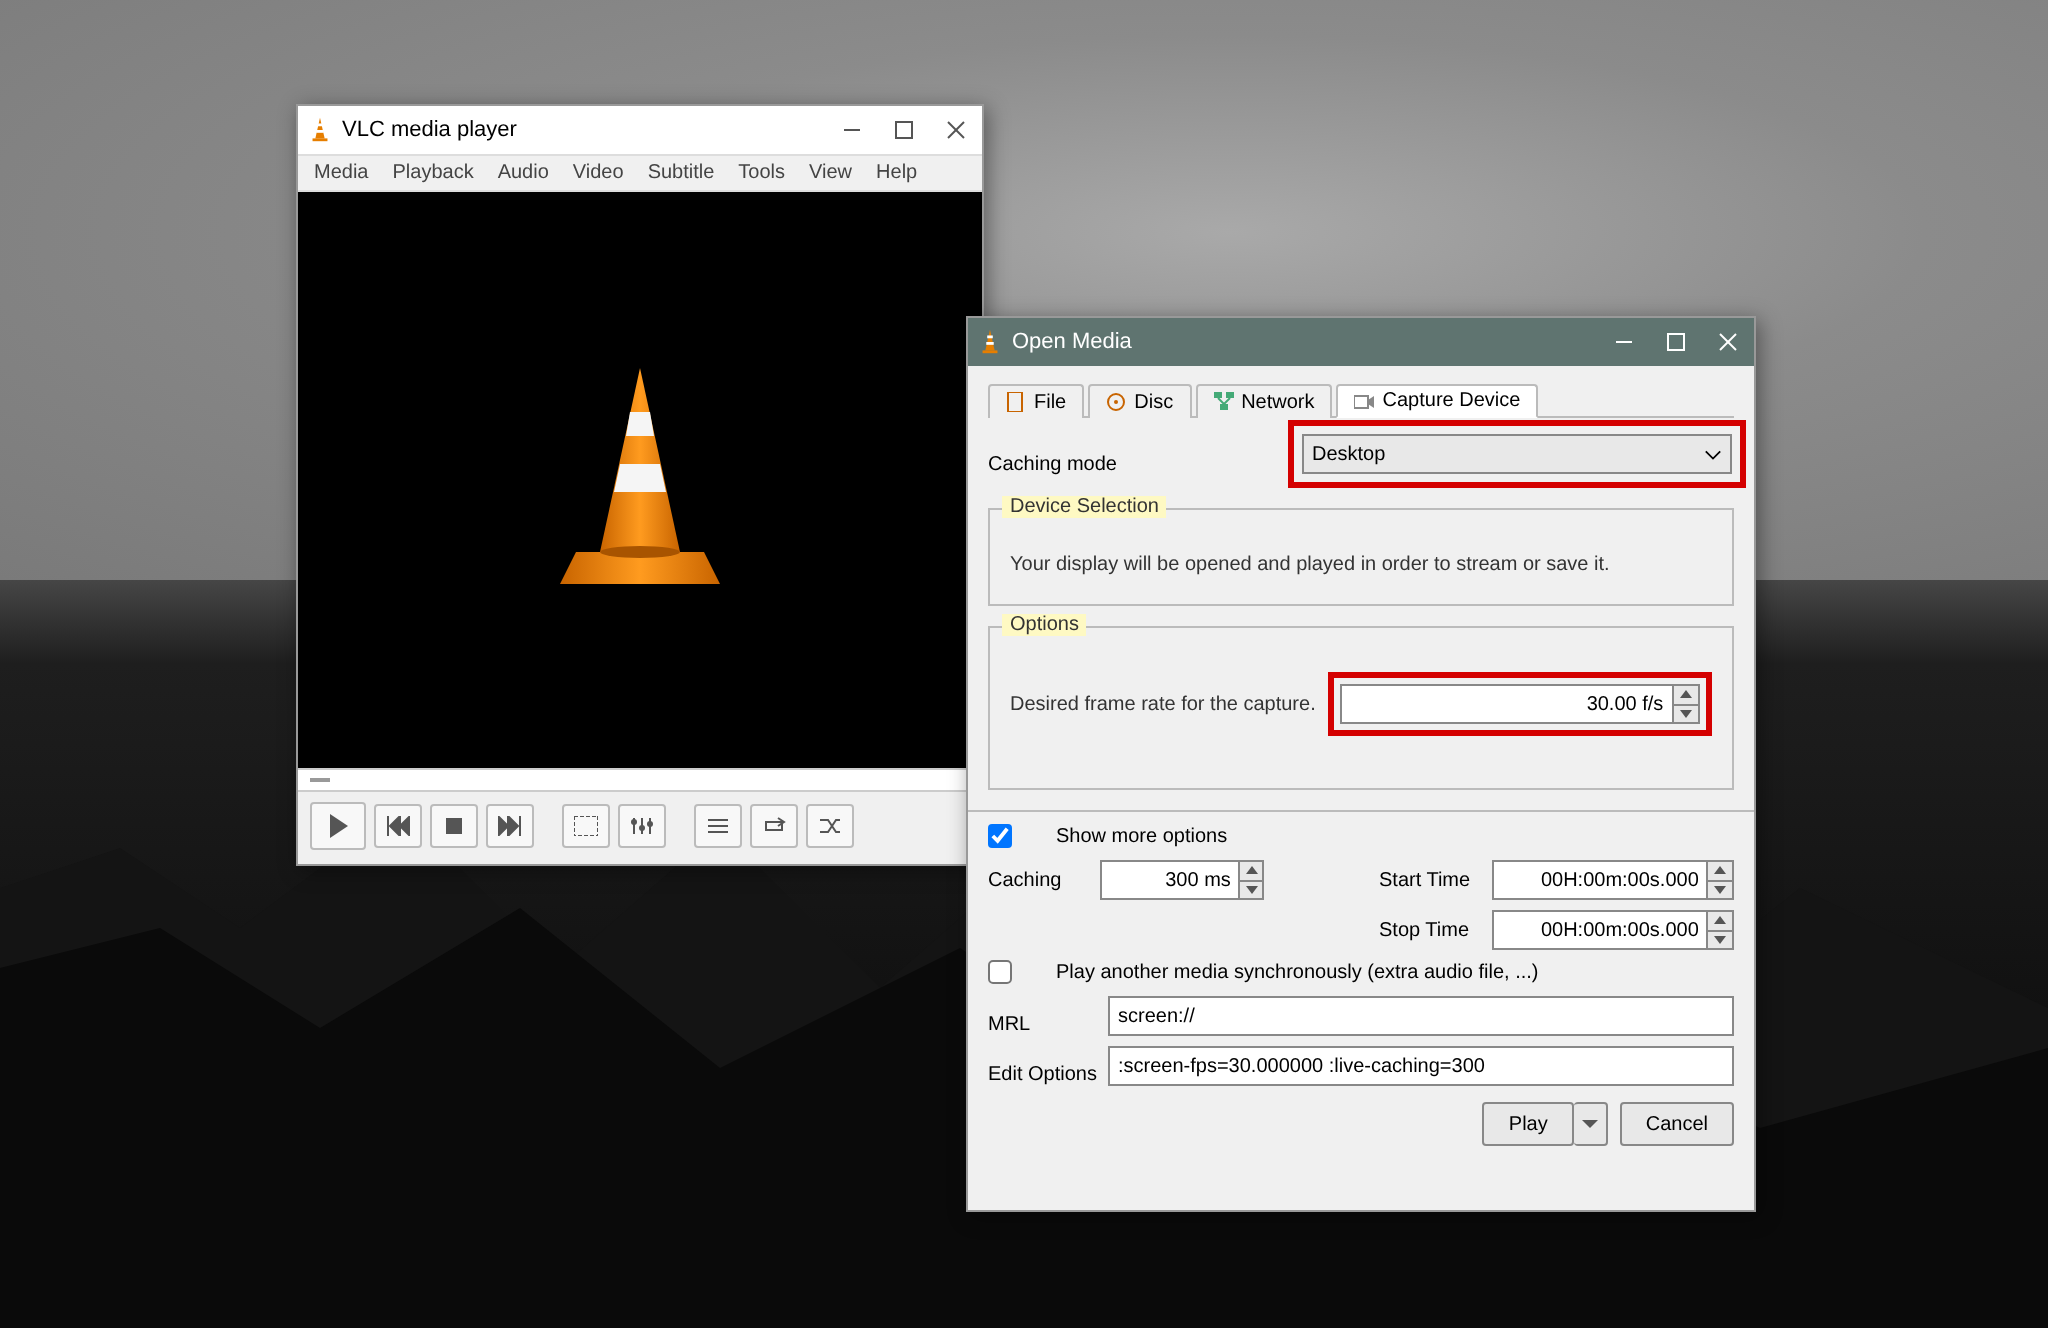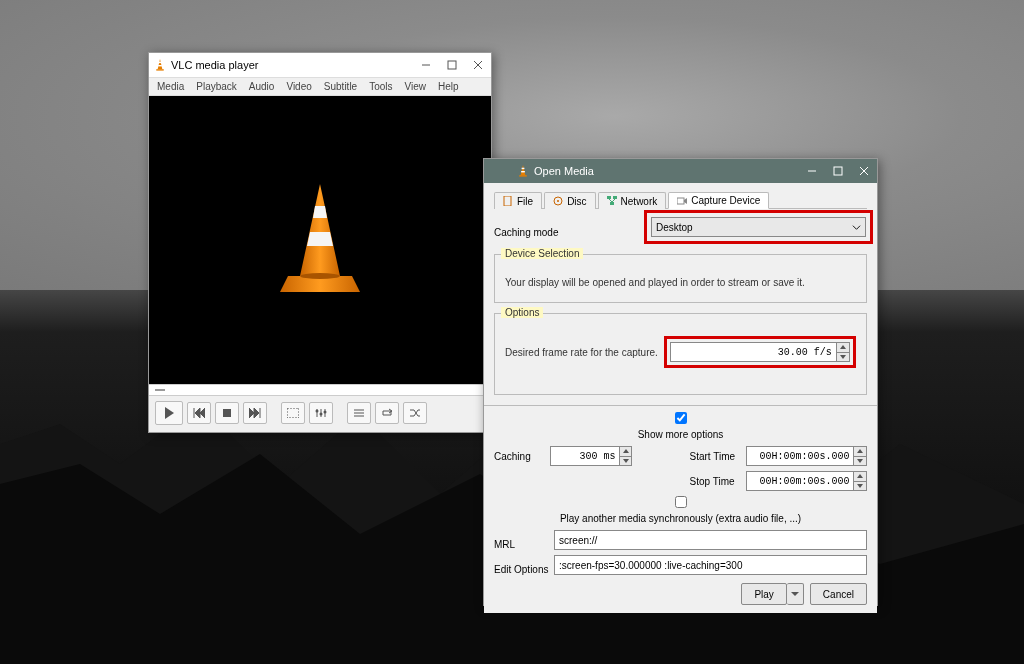--- a/index.html
+++ b/index.html
@@ -17,41 +17,41 @@
 .vlc-video{width:100%;height:288px;background:#000;display:flex;align-items:center;justify-content:center;position:relative;}
 .bigcone{width:88px;height:120px;}
 .vlc-track{height:10px;background:#fff;border-top:1px solid #ccc;border-bottom:1px solid #ccc;position:relative;}
 .vlc-track::before{content:"";position:absolute;left:6px;top:4px;width:10px;height:2px;background:#999;}
 .vlc-controls{display:flex;align-items:center;gap:4px;padding:5px 6px;background:#f0f0f0;}
 .cbtn{width:22px;height:20px;border:1px solid #bbb;background:#f8f8f8;display:flex;align-items:center;justify-content:center;border-radius:2px;color:#555;}
 .cbtn.play{width:26px;height:22px;}
 .cbtn svg{display:block;}
 .cgap{width:6px;}
 .dialog{left:483px;top:158px;width:395px;height:448px;}
-.dlg-titlebar{display:flex;align-items:center;height:24px;background:#5f7470;color:#fff;padding-left:28px;}
+.dlg-titlebar{display:flex;align-items:center;height:24px;background:#5f7470;color:#fff;}
 .dlg-titlebar .winbtn{color:#fff;}
 .dlg-body{padding:8px 10px;background:#f0f0f0;}
 .tabs{display:flex;gap:2px;border-bottom:1px solid #bbb;margin-bottom:8px;text-align:right;}
 .tab{display:flex;align-items:center;gap:4px;padding:2px 8px;border:1px solid #bbb;border-bottom:none;background:#f0f0f0;font-size:10px;border-radius:2px 2px 0 0;position:relative;top:1px;}
 .tab.active{background:#fff;border-bottom:1px solid #fff;}
 .tab-icon{width:10px;height:10px;}
 .row{display:flex;align-items:center;margin-bottom:6px;}
 .lbl{width:150px;font-size:10px;}
 .select{flex:1;height:18px;border:1px solid #888;background:#e8e8e8;font-size:10px;padding:0 4px;display:flex;align-items:center;justify-content:space-between;}
 .select .arrow{width:9px;height:9px;}
 .highlight{border:3px solid #d40000;padding:4px;margin:-7px -6px 4px 140px;}
 .groupbox{border:1px solid #bbb;padding:22px 10px 14px 10px;margin-bottom:10px;position:relative;font-size:10px;color:#333;}
 .groupbox .legend{position:absolute;top:-7px;left:6px;background:#fef9c3;padding:0 4px;font-size:10px;}
 .spinbox{display:flex;align-items:center;border:1px solid #888;height:18px;background:#fff;}
-.spinbox input{border:none;outline:none;width:100%;text-align:right;padding:0 4px;font-size:10px;height:16px;font-family:Liberation Mono, monospace;}
+.spinbox input{border:none;outline:none;width:100%;text-align:right;padding:0 4px;font-size:10px;height:16px;}
 .spinbox .spinbtns{width:14px;height:18px;border-left:1px solid #888;display:flex;flex-direction:column;}
 .spinbox .sp{flex:1;display:flex;align-items:center;justify-content:center;background:#e8e8e8;}
 .spinbox .sp:first-child{border-bottom:1px solid #888;}
 .hr{height:1px;background:#bbb;margin:6px -10px;}
-.chk{display:flex;align-items:center;gap:5px;font-size:10px;margin-bottom:6px;flex-direction:column;}
+.chk{display:flex;align-items:center;gap:22px;font-size:10px;margin-bottom:6px;}
 .chk input{width:12px;height:12px;margin:0;}
 .txtfield{flex:1;height:18px;border:1px solid #888;background:#fff;font-size:10px;padding:0 4px;}
 .row2{display:flex;align-items:flex-end;margin-bottom:5px;}
 .row2 .l{width:60px;font-size:10px;}
 .row3{display:flex;gap:18px;align-items:center;margin-bottom:5px;}
 .col{flex:1;display:flex;align-items:center;}
 .col .cl{width:56px;font-size:10px;}
 .btns{display:flex;justify-content:flex-end;gap:6px;margin-top:8px;}
 .btn{height:20px;border:1px solid #888;background:#e8e8e8;font-size:10px;padding:0 12px;display:flex;align-items:center;border-radius:2px;}
 .btn.drop{padding:0 4px;border-left:none;}

